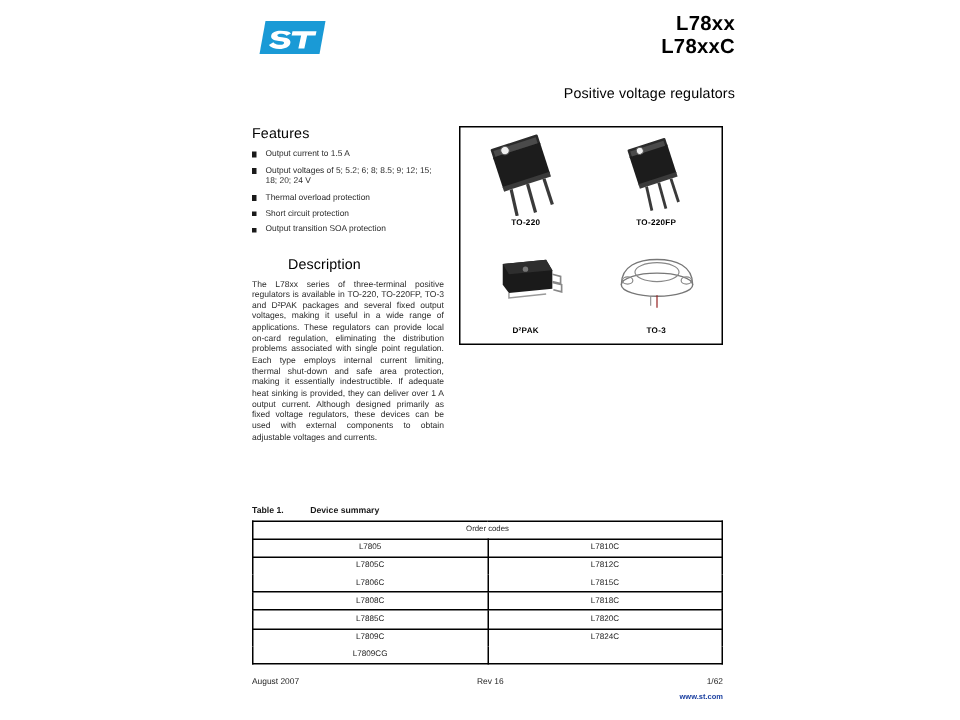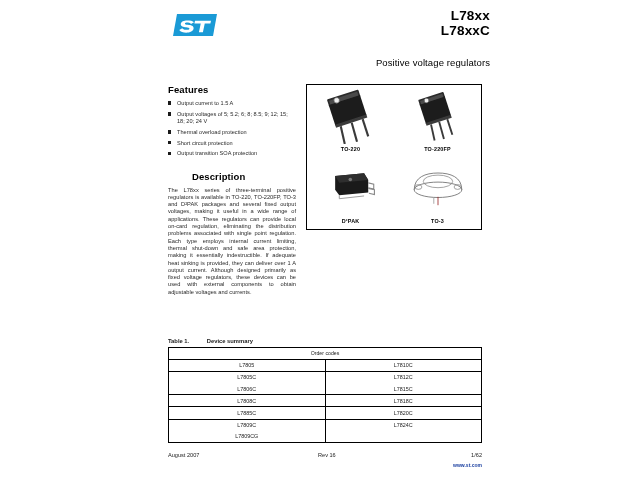--- a/index.html
+++ b/index.html
@@ -59,21 +59,21 @@
     width: 128px;
   }
   .right-col {
     position: absolute;
     left: 146px; top: 0;
     width: 176px;
   }
 
   h2.sec {
     font-size: 9.5px;
-    font-weight: bold;
+    font-weight: normal;
     margin: 0 0 5px 0;
     letter-spacing: .1px;
   }
   h2.desc-h {
     margin-top: 13px;
     margin-left: 24px;
   }
 
   ul.features {
     list-style: none;

